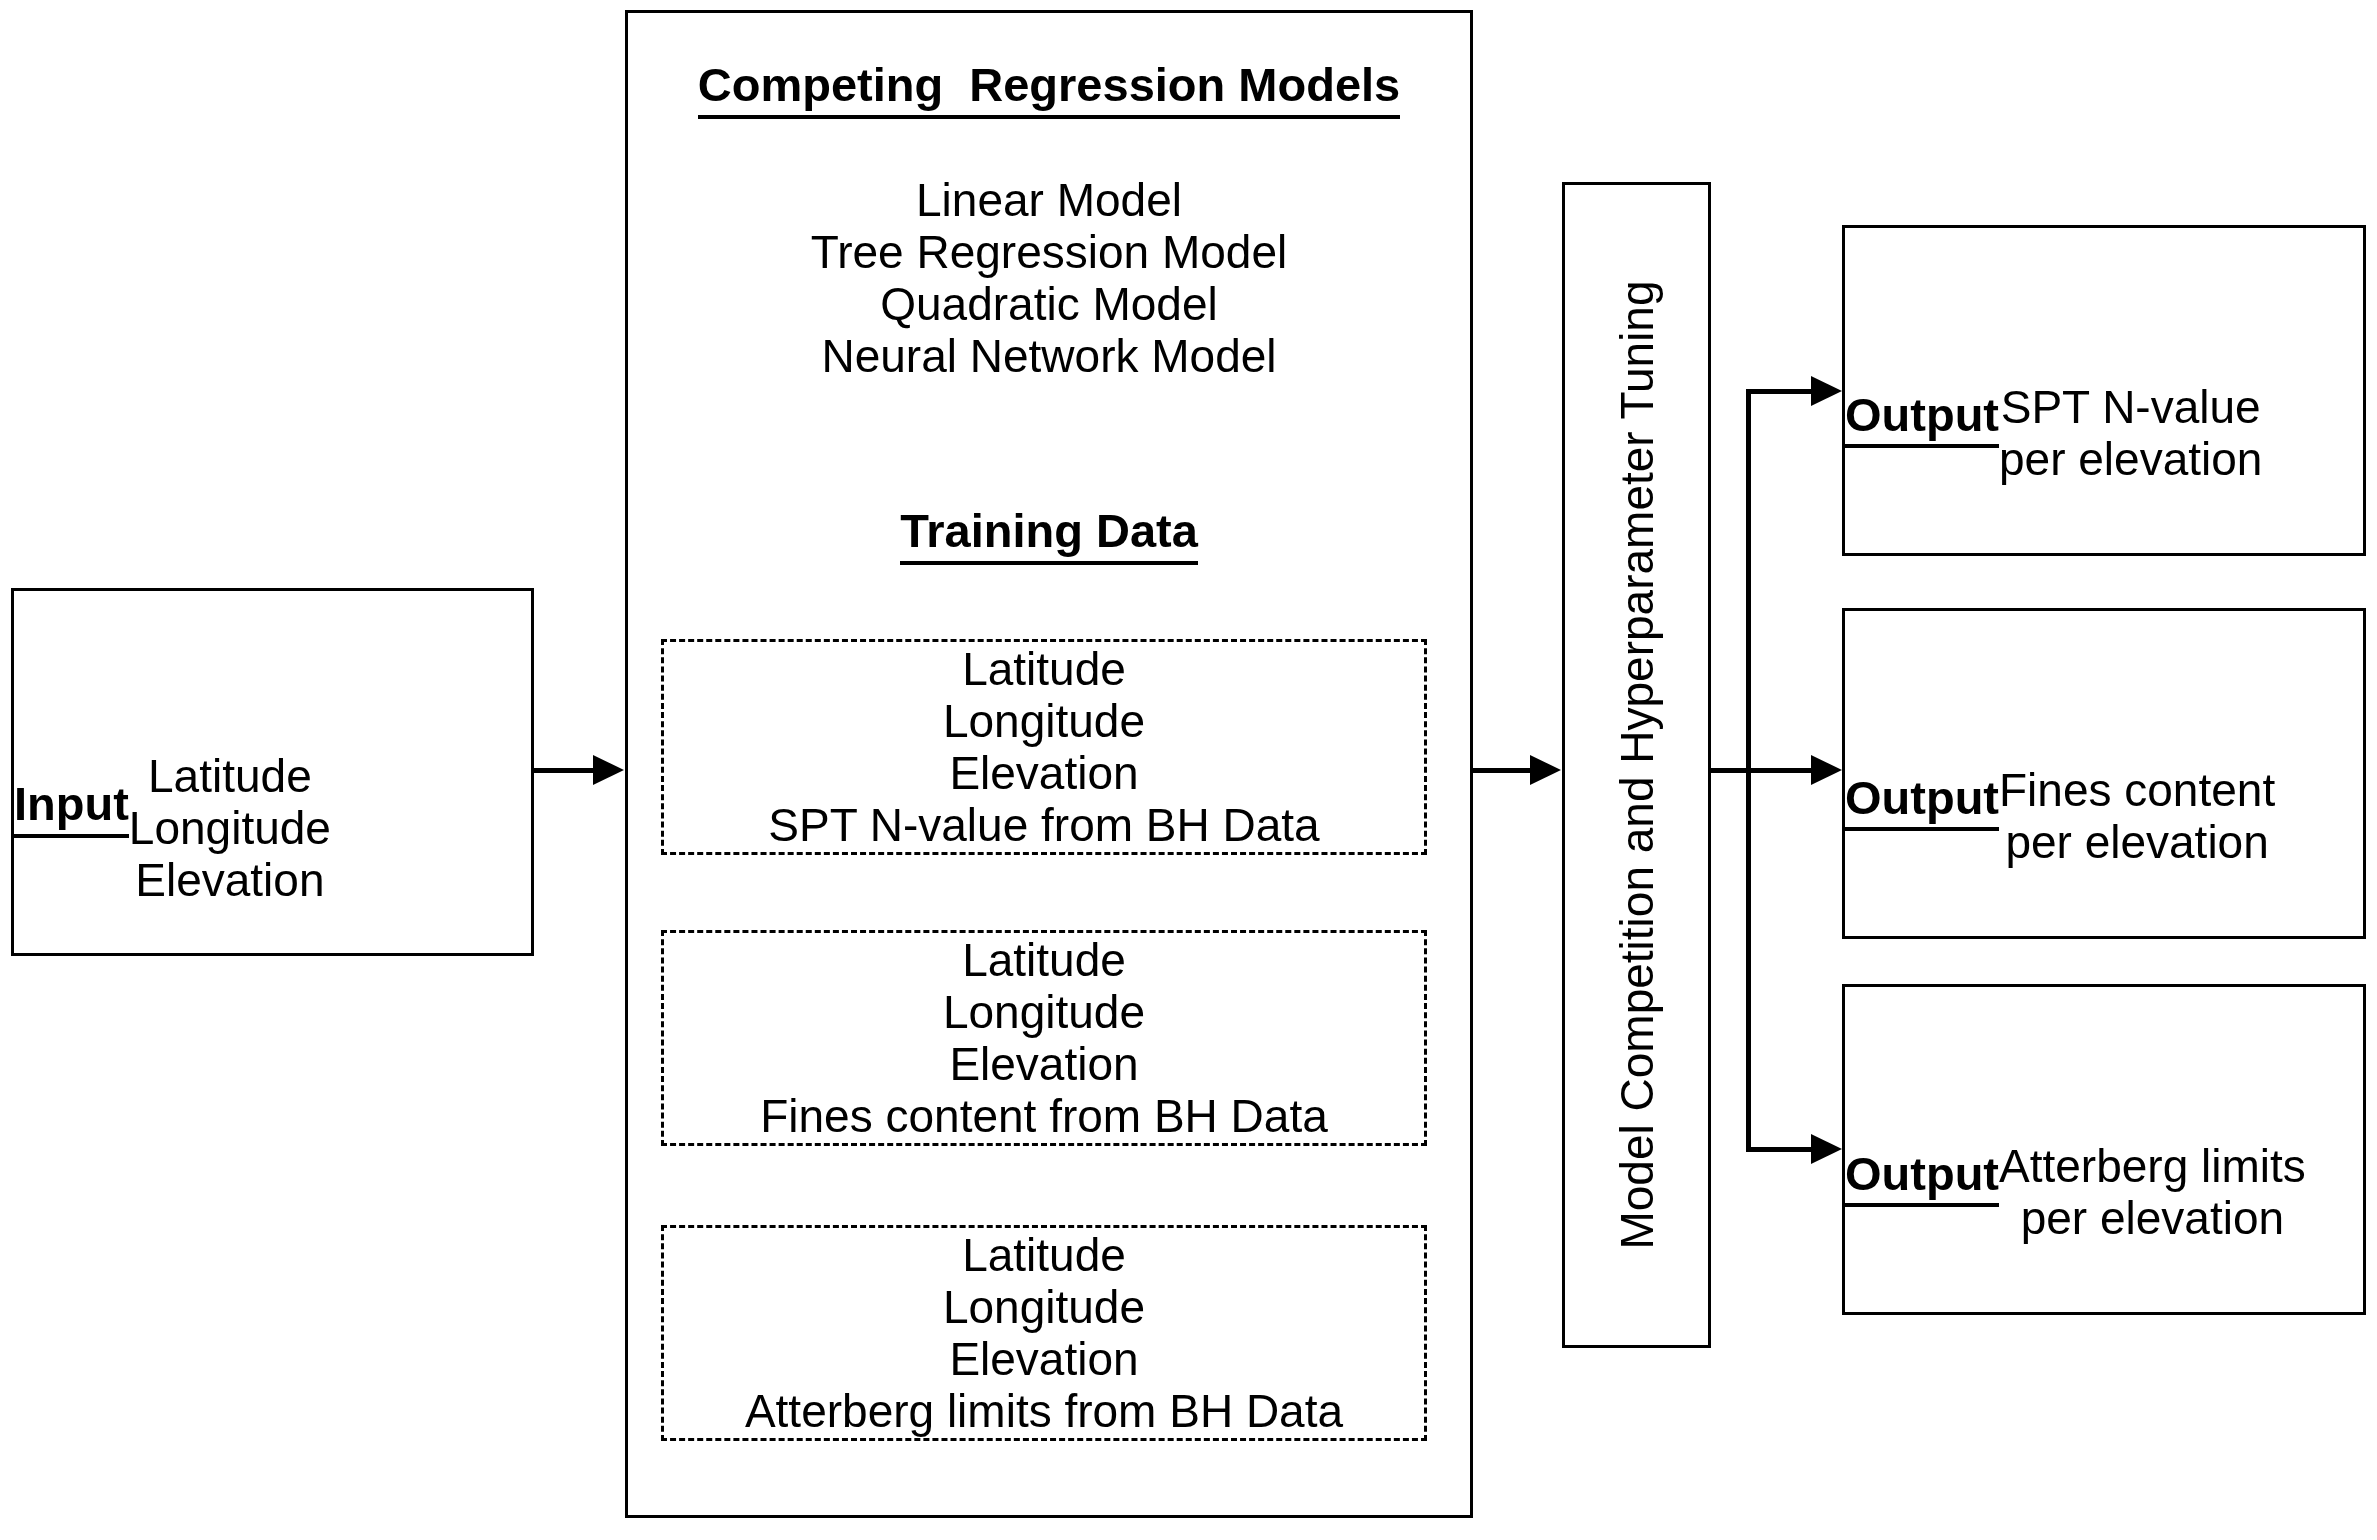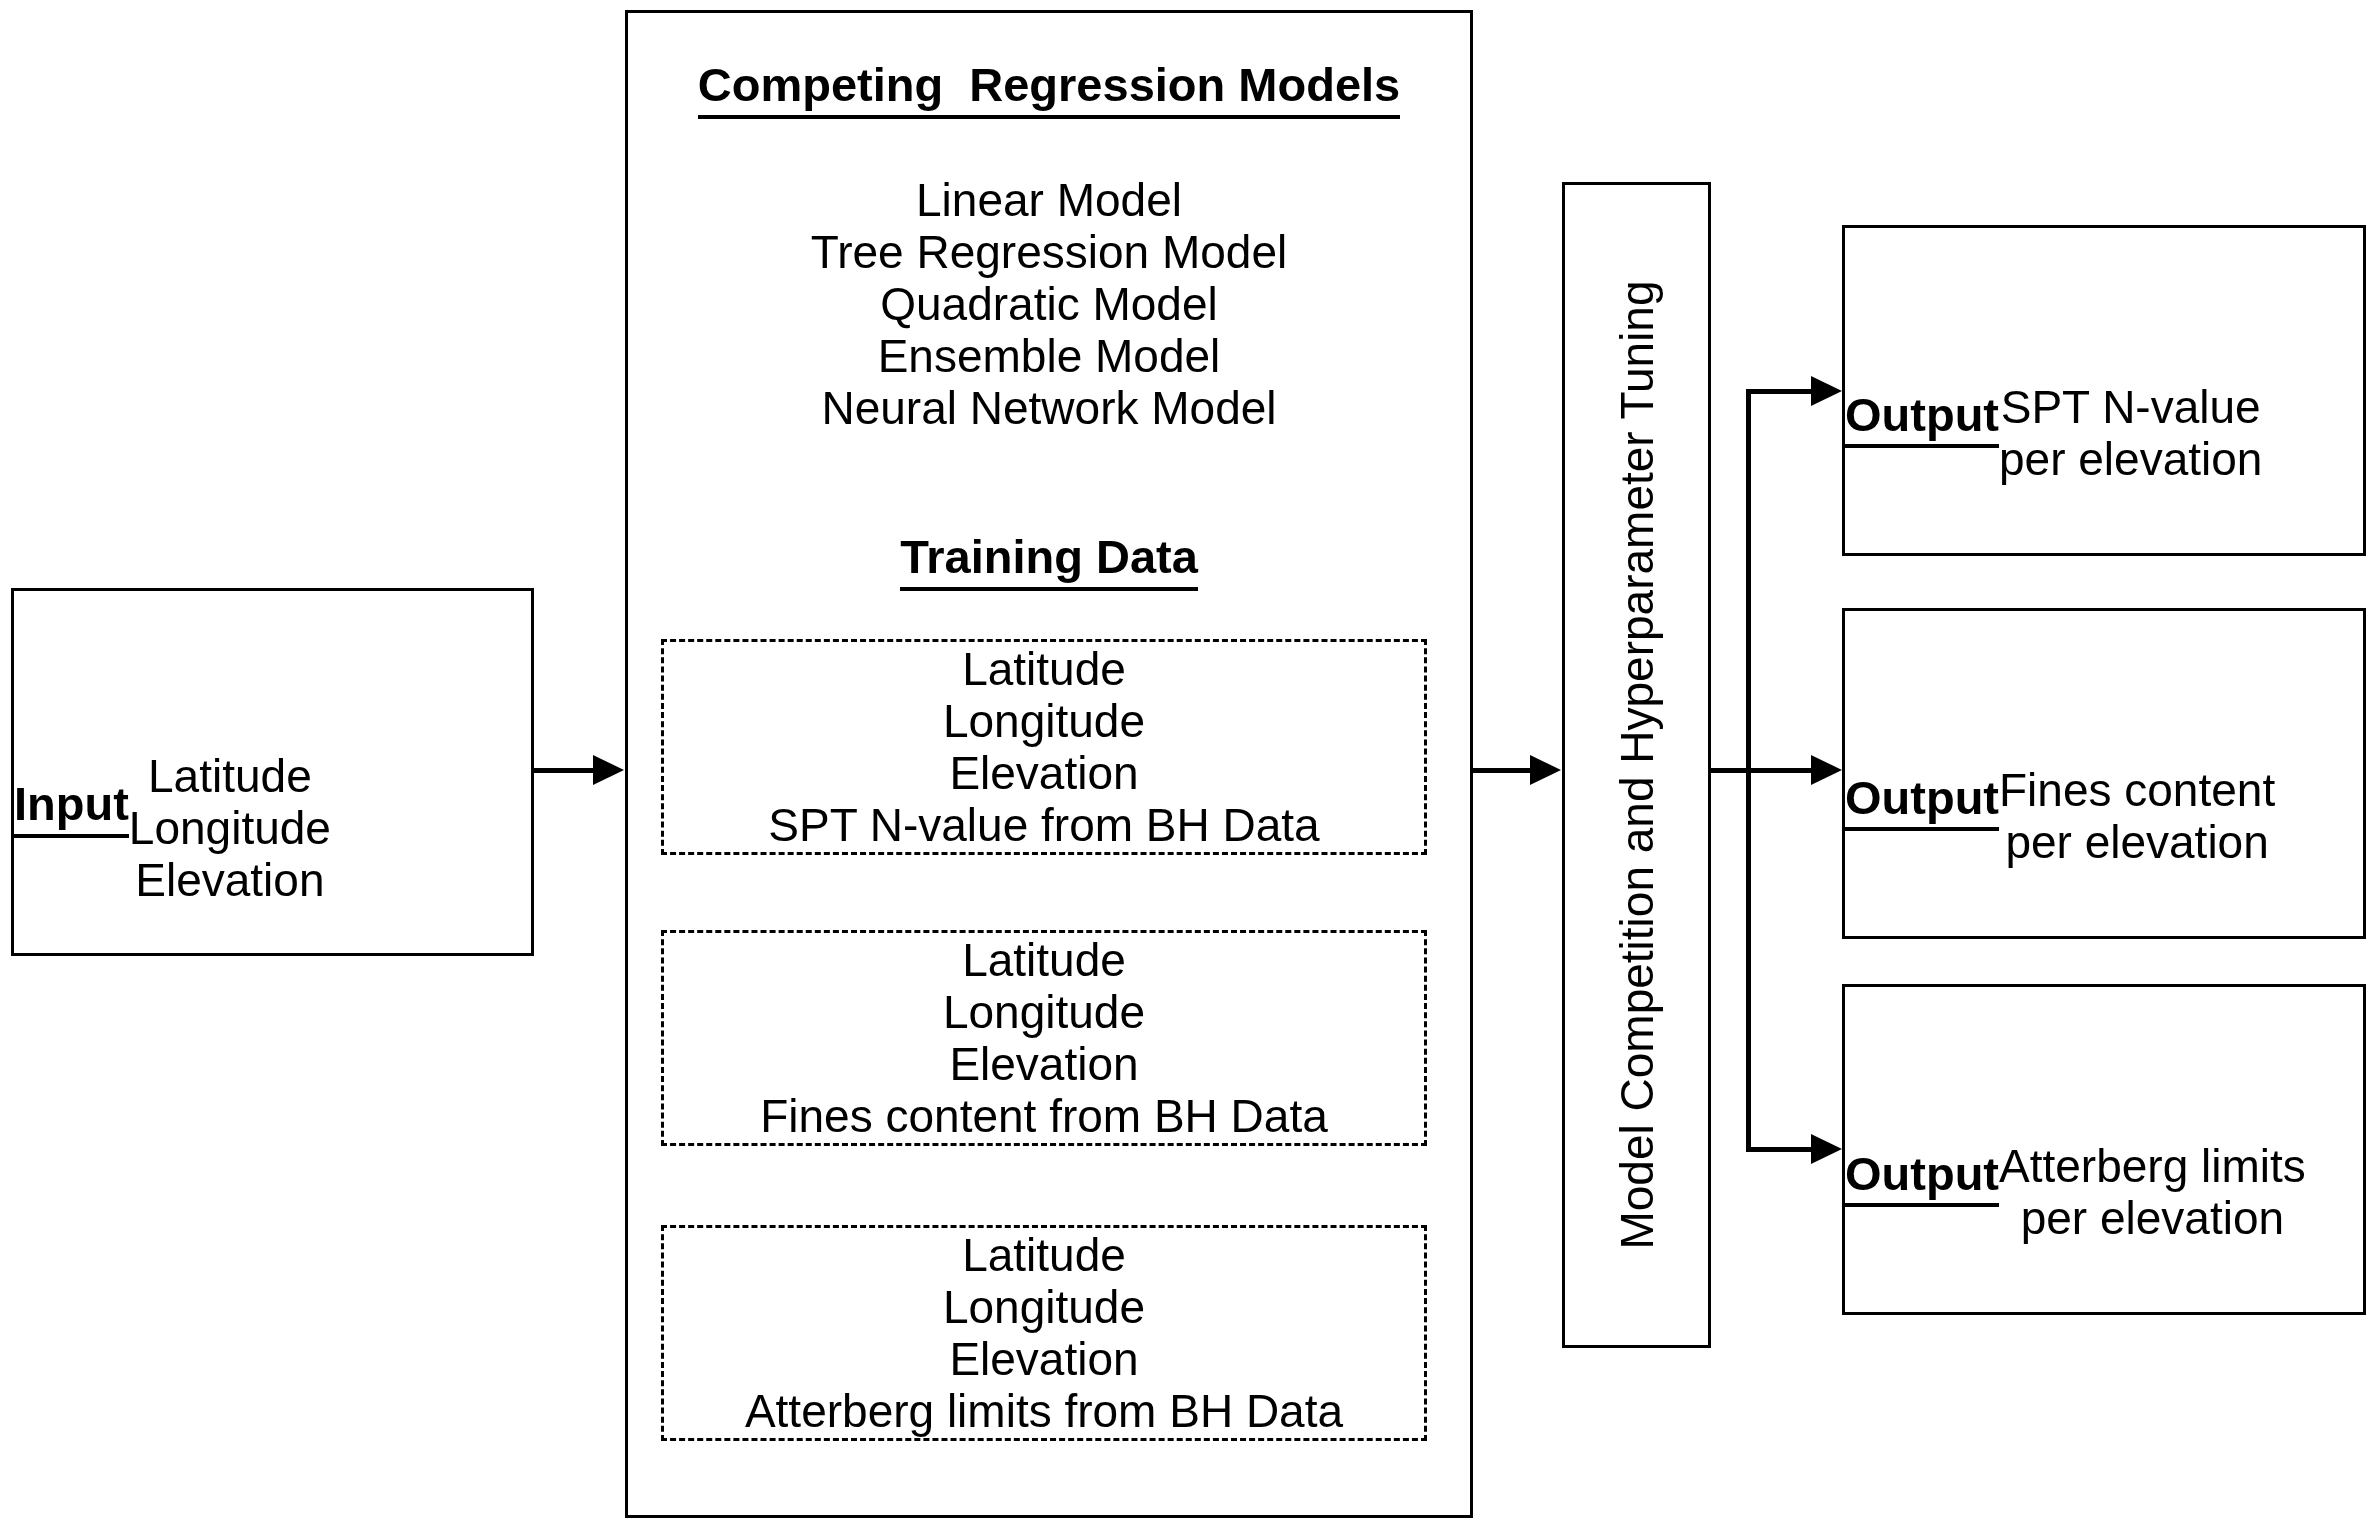--- a/index.html
+++ b/index.html
@@ -43,21 +43,21 @@
     left: 11px; top: 588px; width: 523px; height: 368px;
     display: flex; flex-direction: row; align-items: center;
     padding-top: 72px;
   }
   #input-box .items { margin-top: 39px; }
   
   #models-box { left: 625px; top: 9.8px; width: 848px; height: 1508px; padding-left: 36px; }
   #models-box > div { position: absolute; left: 0; width: 100%; }
   #models-title { top: 46px; }
   #models-list { top: 161px; }
-  #training-title { top: 518px; }
+  #training-title { top: 492px; }
   .dashed-box {
     position: absolute;
     border: 3.9px dashed #000000;
     box-sizing: border-box;
     left: 33px !important; width: 766px !important;
     height: 216px;
     display: flex; flex-direction: column; justify-content: center;
   }
   #dashed-1 { top: 626px; }
   #dashed-2 { top: 917px; }
@@ -107,21 +107,20 @@
       <div>Elevation</div>
     </div>
   </div>
 
   <div class="box" id="models-box">
     <div class="heading" id="models-title"><span class="underline">Competing  Regression Models</span></div>
     <div class="body-text" id="models-list">
       <div>Linear Model</div>
       <div>Tree Regression Model</div>
       <div>Quadratic Model</div>
-      <div>Ensemble Model</div>
       <div>Neural Network Model</div>
     </div>
     <div class="heading" id="training-title"><span class="underline">Training Data</span></div>
 
     <div class="dashed-box body-text" id="dashed-1">
       <div>Latitude</div>
       <div>Longitude</div>
       <div>Elevation</div>
       <div>SPT N-value from BH Data</div>
     </div>

